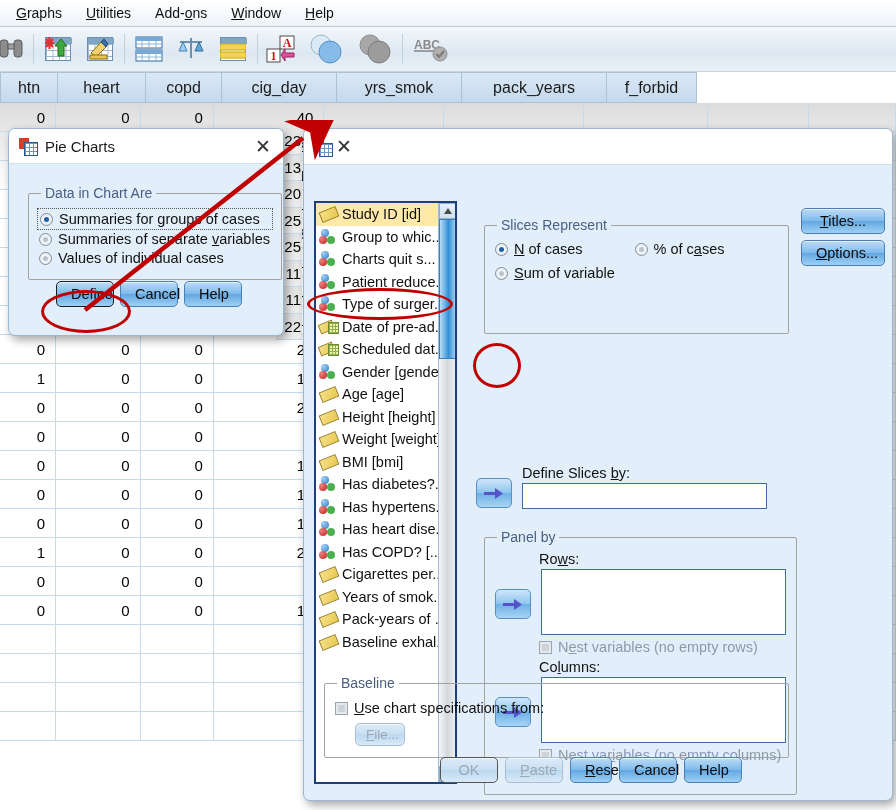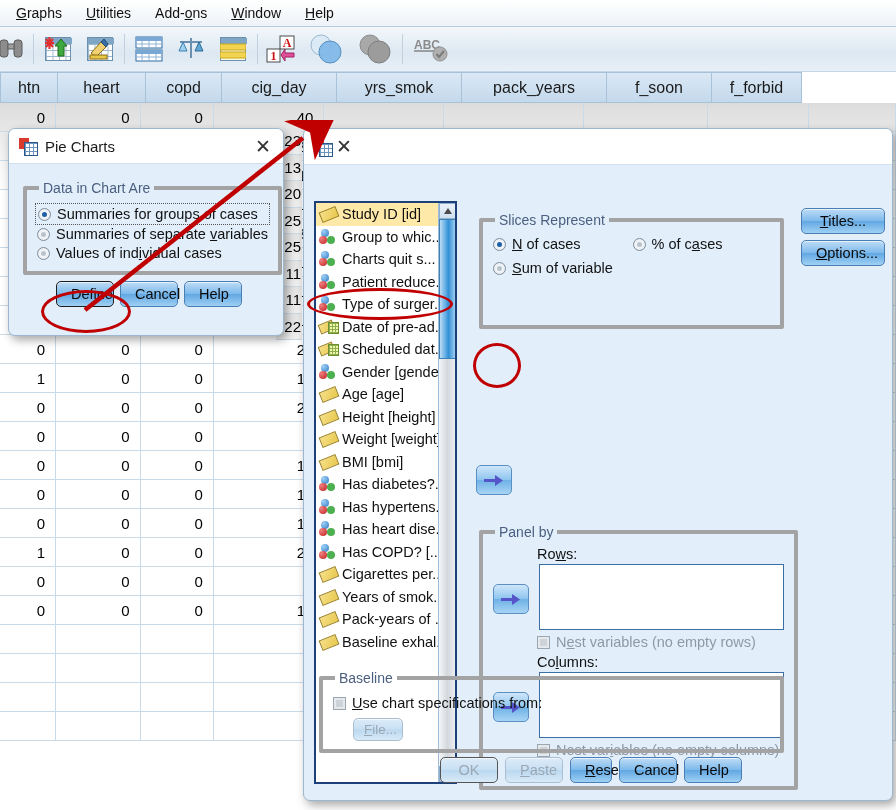--- a/index.html
+++ b/index.html
@@ -117,22 +117,22 @@
     content:""; position:absolute; left:5px; top:5px; width:12px; height:12px;
     background:#fff; border:1px solid #2b5a8a;
     background-image:
       linear-gradient(to right,#6c96bd 1px, transparent 1px),
       linear-gradient(to bottom,#6c96bd 1px, transparent 1px);
     background-size:4px 4px;
   }
 
   
   fieldset.gb {
-    border: 4px solid #a3a3a3; border-radius: 2px;
-    margin: 3px; padding: 6px 10px 10px 10px;
+    border: 1px solid #a3a3a3; border-radius: 2px;
+    margin: 8px; padding: 6px 10px 10px 10px;
     position: relative; background: transparent;
   }
   fieldset.gb > legend {
     font-size: 14px; color: #4a5f80; padding: 0 4px; margin-left: 2px;
   }
 
   
   .radio-row { display: flex; align-items: center; margin: 3px 0; }
   .radio {
     width: 13px; height: 13px; border-radius: 50%;
@@ -374,21 +374,20 @@
   </div>
 
   <div class="grid">
     <div class="grid-head">
       <div class="gh-cell" style="width:58px;">htn</div>
       <div class="gh-cell" style="width:88px;">heart</div>
       <div class="gh-cell" style="width:76px;">copd</div>
       <div class="gh-cell" style="width:115px;">cig_day</div>
       <div class="gh-cell" style="width:125px;">yrs_smok</div>
       <div class="gh-cell" style="width:145px;">pack_years</div>
-      <div class="gh-cell" style="width:105px;">f_soon</div>
       <div class="gh-cell" style="width:90px;">f_forbid</div>
     </div>
     <div class="grid-body" id="grid-body">
         <div class="grow shade1">
           <div class="gc" style="width: 58px;">0</div>
           <div class="gc" style="width: 88px;">0</div>
           <div class="gc" style="width: 76px;">0</div>
           <div class="gc" style="width: 115px;">40</div>
           <div class="gc" style="width: 125px;"></div>
           <div class="gc" style="width: 145px;"></div>
@@ -765,20 +764,24 @@
         <span class="rlabel"><u class="mn">S</u>um of variable</span>
       </div>
     </fieldset>
 
     <div style="position:absolute;left:172px;top:336px;display:flex;align-items:flex-end;gap:10px;">
       <div class="arrowbtn" style="margin-bottom:1px;">
         <svg width="20" height="13" viewBox="0 0 20 13">
             <path d="M0 5 h11 V1 l8 5.5 l-8 5.5 V8 H0 Z" fill="#5554c8"></path>
           </svg>
       </div>
+      <div>
+        <div class="flabel">Define Slices <u class="mn">b</u>y:</div>
+        <div class="tfield" style="width:245px;"></div>
+      </div>
     </div>
 
     <fieldset class="gb" style="position:absolute;left:172px;top:392px;width:305px;height:266px;">
       <legend>Panel by</legend>
       <div class="flabel" style="padding-left:44px;">Ro<u class="mn">w</u>s:</div>
       <div style="display:flex;align-items:flex-start;gap:10px;">
         <div class="arrowbtn" style="margin-top:20px;">
           <svg width="20" height="13" viewBox="0 0 20 13">
               <path d="M0 5 h11 V1 l8 5.5 l-8 5.5 V8 H0 Z" fill="#5554c8"></path>
             </svg>

